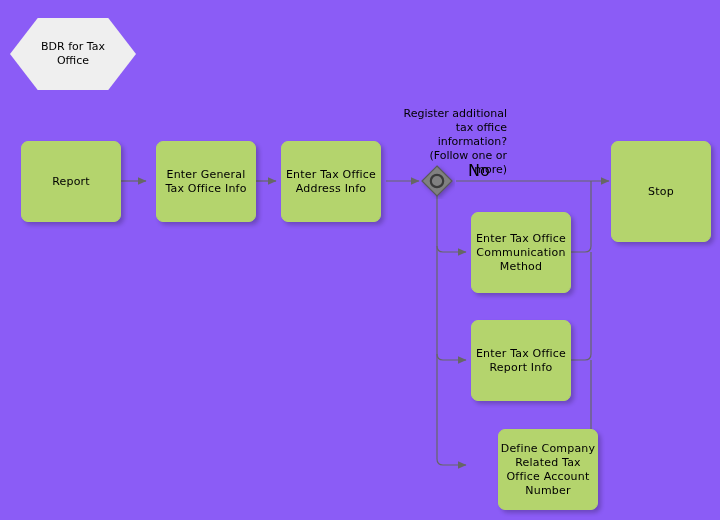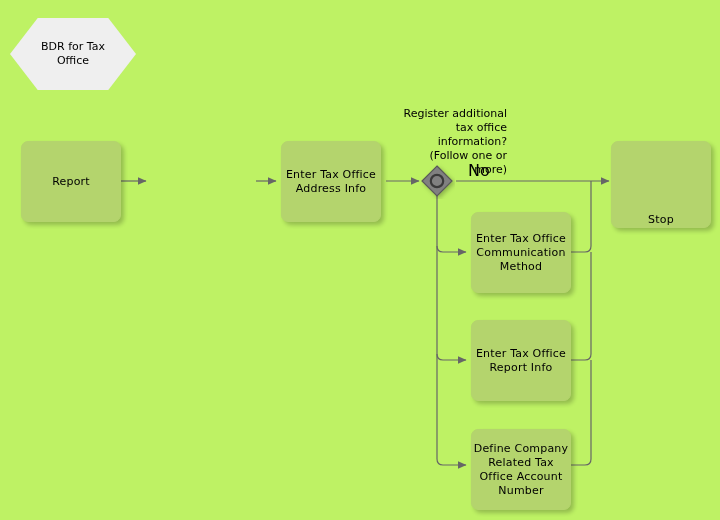--- a/index.html
+++ b/index.html
@@ -10,21 +10,21 @@
   body {
     width: 720px;
     height: 520px;
     font-family: "DejaVu Sans", sans-serif;
     overflow: hidden;
   }
   #canvas {
     position: relative;
     width: 720px;
     height: 520px;
-    background: #bef264;
+    background: #8b5cf6;
   }
   svg.edges {
     position: absolute;
     left: 0;
     top: 0;
     width: 720px;
     height: 520px;
     pointer-events: none;
   }
   .task {
@@ -129,41 +129,45 @@
   </div>
 
   <div class="edge-label" style="left:468px; top:164px;">
     <span>No</span>
   </div>
 
   <div class="task" style="left:21px; top:141px; width:100px; height:81px;">
     <span>Report</span>
   </div>
 
+  <div class="task" style="left:156px; top:141px; width:100px; height:81px;">
+    <span>Enter General
+Tax Office Info</span>
+  </div>
 
   <div class="task" style="left:281px; top:141px; width:100px; height:81px;">
     <span>Enter Tax Office
 Address Info</span>
   </div>
 
   <div class="task" style="left:471px; top:212px; width:100px; height:81px;">
     <span>Enter Tax Office
 Communication
 Method</span>
   </div>
 
   <div class="task" style="left:471px; top:320px; width:100px; height:81px;">
     <span>Enter Tax Office
 Report Info</span>
   </div>
 
-  <div class="task" style="left:471px; top:429px; width:100px; height:81px;">
+  <div class="task" style="left:498px; top:429px; width:100px; height:81px;">
     <span>Define Company
 Related Tax
 Office Account
 Number</span>
   </div>
 
-  <div class="task" style="left:611px; top:141px; width:100px; height:87px;align-items:flex-end;">
+  <div class="task" style="left:611px; top:141px; width:100px; height:101px;">
     <span>Stop</span>
   </div>
 
 </div>
 
 </body></html>

